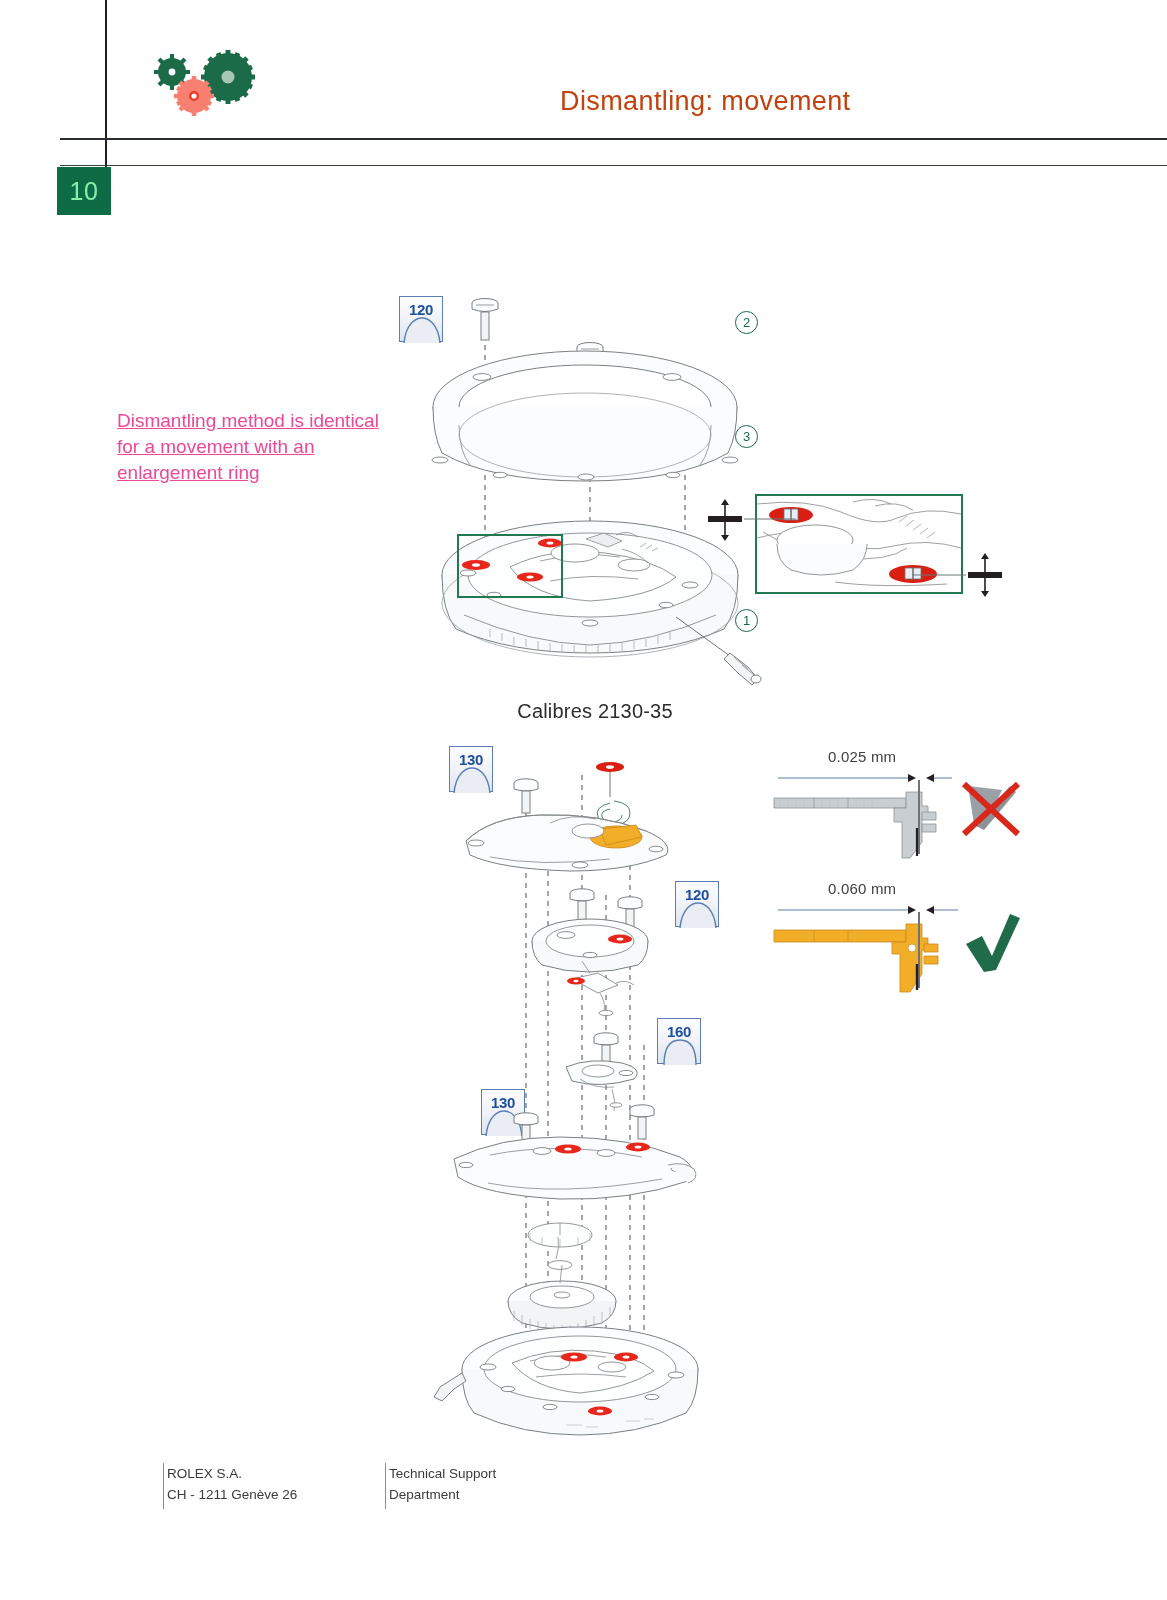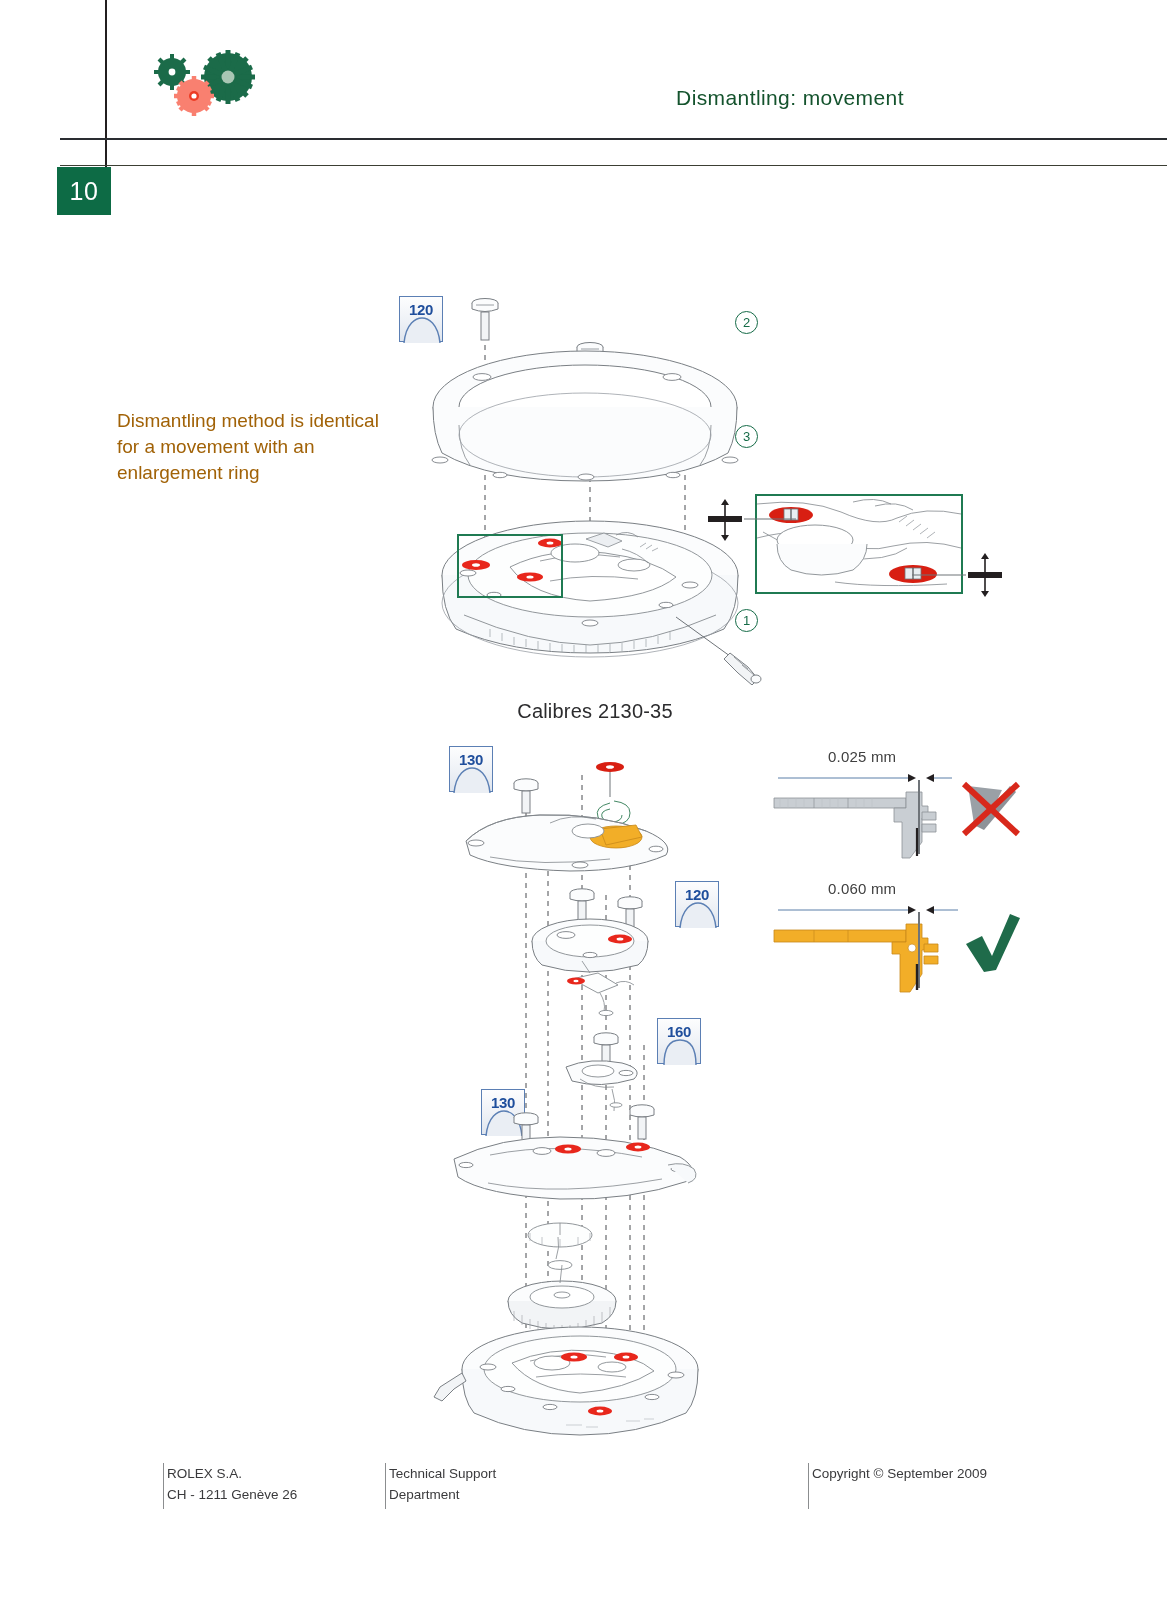--- a/index.html
+++ b/index.html
@@ -44,34 +44,34 @@
     height: 1px;
     background: #3c3f34;
   }
   .page-num {
     position: absolute;
     left: 57px;
     top: 167px;
     width: 54px;
     height: 48px;
     background: #0d6b45;
-    color: #ffffff;
+    color: #86efac;
     font-size: 25px;
     line-height: 48px;
     text-align: center;
     letter-spacing: 0.5px;
   }
   .header-title {
     position: absolute;
     left: 560px;
     top: 86px;
     width: 460px;
-    text-align: center;
-    font-size: 21px;
-    color: #14532d;
+    text-align: left;
+    font-size: 27px;
+    color: #c2410c;
     letter-spacing: 0.4px;
   }
 
   
   .logo {
     position: absolute;
     left: 148px;
     top: 50px;
     width: 115px;
     height: 85px;
@@ -86,21 +86,22 @@
     line-height: 27px;
     letter-spacing: 0.2px;
   }
   .side-note {
     position: absolute;
     left: 117px;
     top: 408px;
     width: 270px;
     font-size: 19px;
     line-height: 26px;
-    color: #a16207;
+    color: #ec4899;
+    text-decoration: underline;
   }
 
   
   .tool-badge {
     position: absolute;
     width: 44px;
     height: 46px;
     border: 1px solid #5b7fb4;
     background: linear-gradient(180deg,#fdfdfe 0%, #eef1f6 55%, #dfe5ee 100%);
     box-sizing: border-box;
@@ -683,18 +684,15 @@
 
   <div class="footer">
     <div class="footer-col fc1">
       <div>ROLEX S.A.</div>
       <div>CH - 1211 Genève 26</div>
     </div>
     <div class="footer-col fc2">
       <div>Technical Support</div>
       <div>Department</div>
     </div>
-    <div class="footer-col fc4">
-      <div>Copyright ©   September 2009</div>
-    </div>
   </div>
 
 </div>
 
 </body></html>

